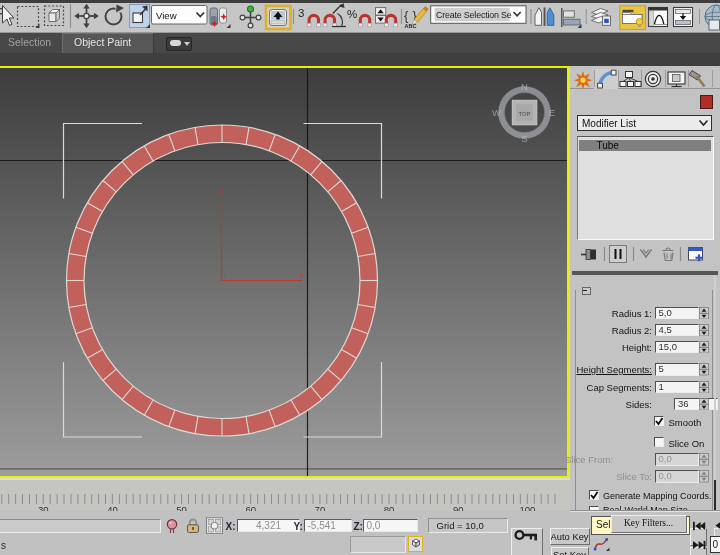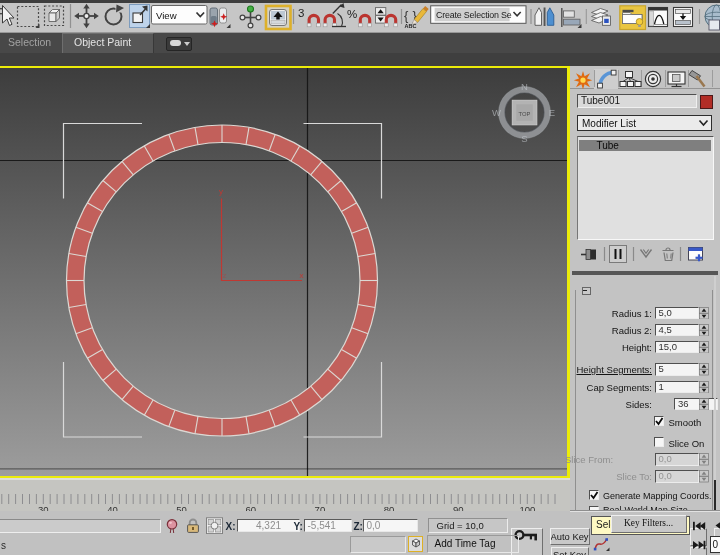--- a/index.html
+++ b/index.html
@@ -276,21 +276,20 @@
 <circle cx="83" cy="10" r="7.6" fill="#ececec" stroke="#333" stroke-width="1.2"></circle>
 <circle cx="83" cy="10" r="4.6" fill="none" stroke="#333" stroke-width="1.2"></circle>
 <circle cx="83" cy="10" r="1.8" fill="#333"></circle>
 <rect x="98" y="3" width="17" height="12" fill="#f4f4f4" stroke="#333" stroke-width="1.1"></rect>
 <rect x="102.5" y="5.5" width="7.5" height="7" fill="#c9c9c9" stroke="#555" stroke-width="0.8"></rect>
 <line x1="106.5" y1="15" x2="106.5" y2="17" stroke="#333" stroke-width="1.2"></line>
 <line x1="101.5" y1="17.5" x2="111.5" y2="17.5" stroke="#333" stroke-width="1.2"></line>
 <polygon points="122,1.5 130.5,6.8 127.5,11 119,5.7" fill="#969696" stroke="#3a3a3a" stroke-width="0.9"></polygon>
 <line x1="126.5" y1="7" x2="134.5" y2="17.5" stroke="#9a7850" stroke-width="2.6"></line>
 </svg>
-<div class="fld" style="left:577px;top:94px;width:115px;height:11.5px;line-height:11.5px;background:#d9d9d9;color:#181818;">Tube001</div>
 <div class="abs" style="left:699.5px;top:95px;width:11px;height:11.5px;background:#b22d26;border:1px solid #4a1a1a;"></div>
 <div class="abs" style="left:577px;top:115px;width:135px;height:15.5px;background:#ebebeb;border:1px solid #2e2e2e;font-size:10px;color:#101010;line-height:15.5px;padding-left:4px;box-sizing:border-box;">Modifier List</div>
 <svg class="abs" style="left:698px;top:119px;" width="12" height="8" viewBox="0 0 12 8">
 <path d="M1.5,1.5 l4,4.5 4,-4.5" stroke="#222" stroke-width="1.6" fill="none"></path>
     </svg>
 <div class="abs" style="left:577px;top:136px;width:135px;height:102px;background:#e0e0e0;border-top:1px solid #555;border-left:1px solid #777;border-right:1px solid #f8f8f8;border-bottom:1px solid #f8f8f8;"></div>
 <div class="abs" style="left:578.5px;top:139.5px;width:132px;height:11px;background:#7f7f7f;font-size:10px;color:#0a0a0a;line-height:11px;padding-left:18px;box-sizing:border-box;">Tube</div>
 <svg class="abs" style="left:570px;top:244px;" width="150" height="20" viewBox="0 0 150 20">
 <line x1="11" y1="10.5" x2="16" y2="10.5" stroke="#333" stroke-width="1.6"></line>
 <rect x="16" y="5.5" width="4.5" height="10" fill="#8d8d8d" stroke="#333" stroke-width="0.8"></rect>
@@ -564,14 +563,13 @@
 </svg>
 <div class="abs" style="left:709.5px;top:535.5px;width:9px;height:15.5px;background:#fdfdfd;border:1px solid #333;font-size:10px;color:#111;line-height:15.5px;padding-left:2px;box-sizing:content-box;overflow:hidden;">0</div>
 <div class="abs" style="left:1px;top:539.5px;font-size:10px;color:#2a2a2a;">s</div>
 <div class="abs" style="left:350px;top:536px;width:54px;height:15px;background:#c9c9c9;border-top:1px solid #9a9a9a;border-left:1px solid #9a9a9a;border-bottom:1px solid #e8e8e8;border-right:1px solid #e8e8e8;"></div>
 <div class="abs" style="left:408px;top:535.5px;width:13px;height:14.5px;background:#dcdcdc;border:1.5px solid #ddb025;"></div>
 <svg class="abs" style="left:409.5px;top:537px;" width="12" height="12" viewBox="0 0 12 12">
 <polygon points="2.5,4 6,2 9.5,4 6,6" fill="#f4f4f4" stroke="#444" stroke-width="0.8"></polygon>
 <polygon points="2.5,4 6,6 6,10 2.5,8" fill="#ddd" stroke="#444" stroke-width="0.8"></polygon>
 <polygon points="9.5,4 6,6 6,10 9.5,8" fill="#c8c8c8" stroke="#444" stroke-width="0.8"></polygon>
 </svg>
-<div class="abs" style="left:426.5px;top:535px;width:83px;height:16px;border-top:1px solid #9a9a9a;border-left:1px solid #9a9a9a;border-bottom:1px solid #e8e8e8;border-right:1px solid #e8e8e8;font-size:10px;color:#111;line-height:16px;padding-left:7px;box-sizing:content-box;">Add Time Tag</div>
 </div>
 
 </body></html>

